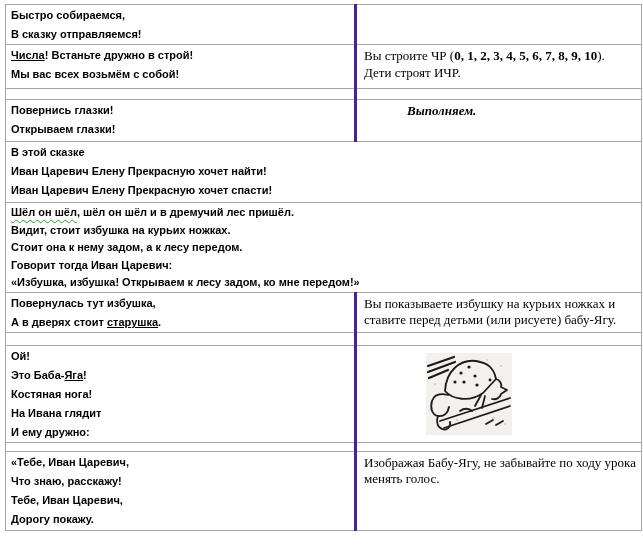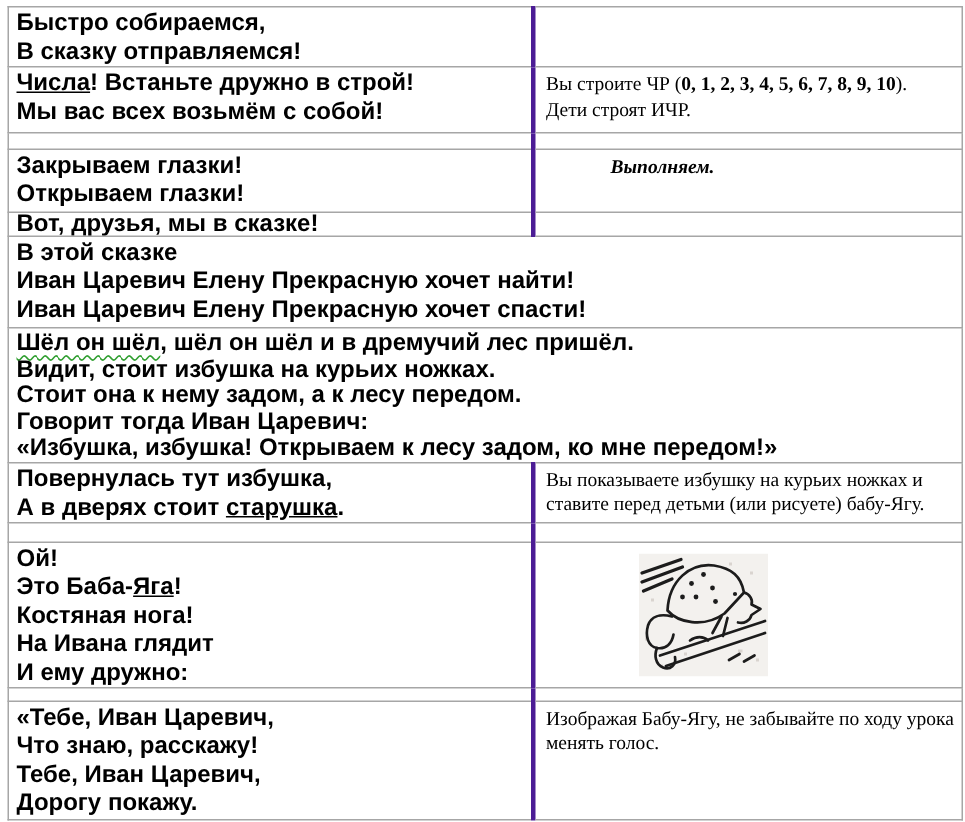--- a/index.html
+++ b/index.html
@@ -2,21 +2,21 @@
 <html><head>
 <meta charset="utf-8">
 <style>
   html,body{margin:0;padding:0;background:#ffffff;}
   body{width:643px;height:548px;overflow:hidden;font-family:"Liberation Sans",sans-serif;color:#000;}
   .sheet{margin:4px 0 0 5px;}
   table{border-collapse:collapse;table-layout:fixed;width:636px;}
   td{border:1px solid #a6a6a6;vertical-align:top;overflow:hidden;padding:0;}
   td.rcell{border-left:3px solid #4c1d95;}
   .lcell{padding:1px 3px 0 5px;}
-  .lcell .line{font-weight:bold;font-size:16px;line-height:19px;white-space:nowrap;}
+  .lcell .line{font-weight:bold;font-size:11px;line-height:19px;white-space:nowrap;}
   .tight .line{line-height:17.6px;}
   .single .line{line-height:14px;}
   .rcell{padding:3px 5px 0 7px;font-family:"Liberation Serif",serif;font-size:13px;line-height:16.5px;}
   .b{font-weight:bold;}
   .bi{font-weight:bold;font-style:italic;margin-left:43px;}
   .u{text-decoration:underline;}
   .wavy{text-decoration-line:underline;text-decoration-style:wavy;text-decoration-color:#2f9e2f;text-decoration-thickness:1px;text-underline-offset:3px;}
   .yaga{margin:4px 0 0 62px;display:block;}
 </style>
 </head>
@@ -49,34 +49,28 @@
     </td>
   </tr>
 
   <tr style="height:11px">
     <td class="lcell"></td>
     <td class="rcell"></td>
   </tr>
 
   <tr style="height:42px">
     <td class="lcell">
-      <div class="line">Закрываем глазки!</div>
+      <div class="line">Повернись глазки!</div>
       <div class="line">Открываем глазки!</div>
     </td>
     <td class="rcell">
       <div class="bi">Выполняем.</div>
     </td>
   </tr>
 
-  <tr style="height:16px">
-    <td class="lcell single">
-      <div class="line">Вот, друзья, мы в сказке!</div>
-    </td>
-    <td class="rcell"></td>
-  </tr>
 
   <tr style="height:61px">
     <td class="lcell" colspan="2">
       <div class="line">В этой сказке</div>
       <div class="line">Иван Царевич Елену Прекрасную хочет найти!</div>
       <div class="line">Иван Царевич Елену Прекрасную хочет спасти!</div>
     </td>
   </tr>
 
   <tr style="height:89px">

